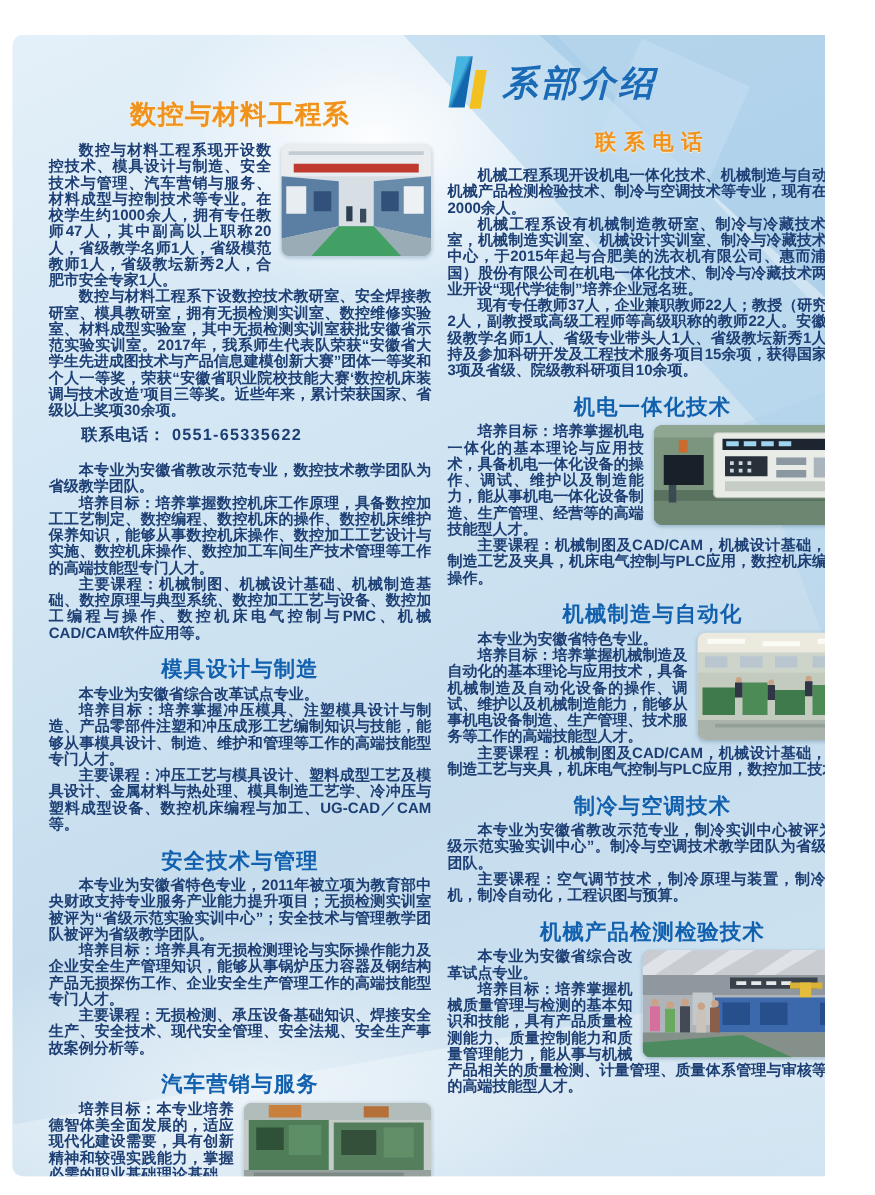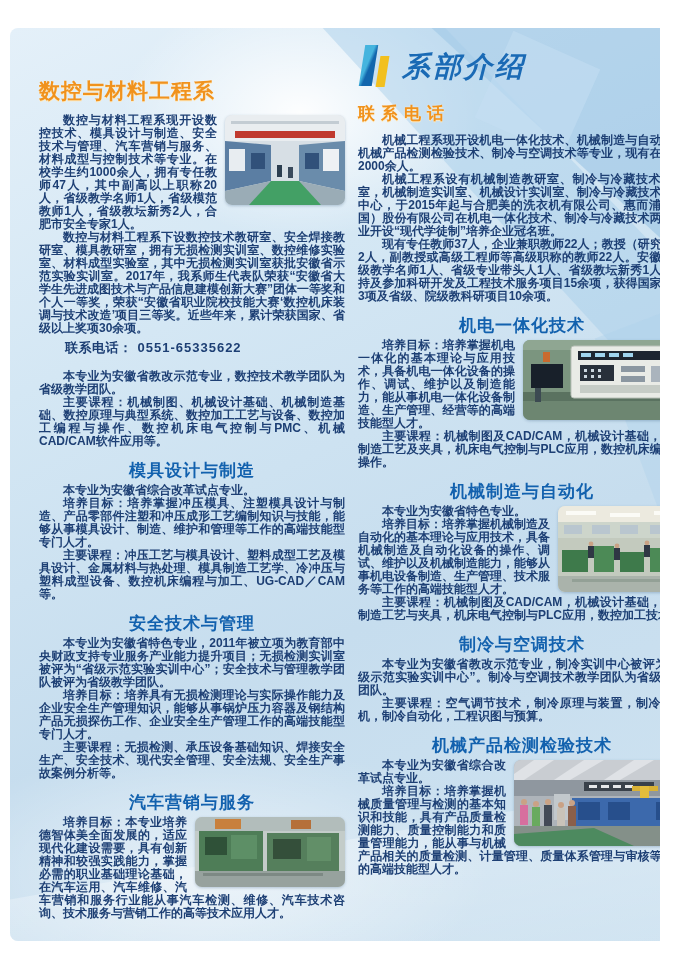--- a/index.html
+++ b/index.html
@@ -28,21 +28,21 @@
   .logo .bar-blue{position:absolute;left:3px;top:1px;width:13px;height:41px;transform:skewX(-9deg);
     background:linear-gradient(105deg,#45b4de 42%,#1266ad 58%);}
   .logo .bar-yellow{position:absolute;left:19px;top:12px;width:9px;height:31px;transform:skewX(-9deg);
     background:#f2c01f;}
   .brand-title{font-size:28px;font-weight:bold;font-style:italic;color:#1a6ab5;letter-spacing:3px;}
   
   .cols{position:absolute;inset:0;display:flex;padding:0 4px 0 29px;box-sizing:border-box;gap:13px;}
   .col{position:relative;}
   .col-l{width:306px;}
   .col-r{width:328px;}
-  .dept-title{font-weight:bold;color:#f0921e;
+  .dept-title{font-weight:bold;text-align:center;color:#f0921e;
     text-shadow:0 1px 0 #ffe9bb,0 0 2px rgba(255,255,255,.55);}
   .dept-title-l{margin-top:49px;font-size:21px;letter-spacing:1px;}
   .dept-title-r{margin-top:74px;font-size:17px;letter-spacing:6px;}
   .p{margin:0;font-size:12px;line-height:13px;color:#1d3f74;font-weight:600;
      text-indent:2em;text-align:justify;}
   .blk{margin-top:9px;}
   .contact{margin:4px 0 0;font-size:13px;font-weight:bold;color:#1d3f74;text-indent:2em;letter-spacing:.5px;}
   .contact .num{margin-left:5px;letter-spacing:1px;}
   .sec{margin-top:13px;overflow:visible;}
   .sec-h{margin:0 0 3px;font-size:17px;line-height:20px;font-weight:800;color:#1261ae;letter-spacing:1px;text-align:center;}
@@ -97,20 +97,21 @@
               <rect x="63" y="52" width="5" height="11" fill="#3a4a5c"></rect>
             </svg>
           </div>
           <p class="p">数控与材料工程系现开设数控技术、模具设计与制造、安全技术与管理、汽车营销与服务、材料成型与控制技术等专业。在校学生约1000余人，拥有专任教师47人，其中副高以上职称20人，省级教学名师1人，省级模范教师1人，省级教坛新秀2人，合肥市安全专家1人。</p>
         </div>
         <p class="p clear">数控与材料工程系下设数控技术教研室、安全焊接教研室、模具教研室，拥有无损检测实训室、数控维修实验室、材料成型实验室，其中无损检测实训室获批安徽省示范实验实训室。2017年，我系师生代表队荣获“安徽省大学生先进成图技术与产品信息建模创新大赛”团体一等奖和个人一等奖，荣获“安徽省职业院校技能大赛‘数控机床装调与技术改造’项目三等奖。近些年来，累计荣获国家、省级以上奖项30余项。</p>
         <p class="contact"><span>联系电话：</span><span class="num">0551-65335622</span></p>
 
         <div class="sec">
           <p class="p">本专业为安徽省教改示范专业，数控技术教学团队为省级教学团队。</p>
+          <p class="p"><span class="lbl">培养目标：</span><span>培养掌握数控机床工作原理，具备数控加工工艺制定、数控编程、数控机床的操作、数控机床维护保养知识，能够从事数控机床操作、数控加工工艺设计与实施、数控机床操作、数控加工车间生产技术管理等工作的高端技能型专门人才。</span></p>
           <p class="p"><span class="lbl">主要课程：</span><span>机械制图、机械设计基础、机械制造基础、数控原理与典型系统、数控加工工艺与设备、数控加工编程与操作、数控机床电气控制与PMC、机械CAD/CAM软件应用等。</span></p>
         </div>
 
         <div class="sec">
           <h3 class="sec-h">模具设计与制造</h3>
           <p class="p">本专业为安徽省综合改革试点专业。</p>
           <p class="p"><span class="lbl">培养目标：</span><span>培养掌握冲压模具、注塑模具设计与制造、产品零部件注塑和冲压成形工艺编制知识与技能，能够从事模具设计、制造、维护和管理等工作的高端技能型专门人才。</span></p>
           <p class="p"><span class="lbl">主要课程：</span><span>冲压工艺与模具设计、塑料成型工艺及模具设计、金属材料与热处理、模具制造工艺学、冷冲压与塑料成型设备、数控机床编程与加工、UG-CAD／CAM等。</span></p>
         </div>
 

